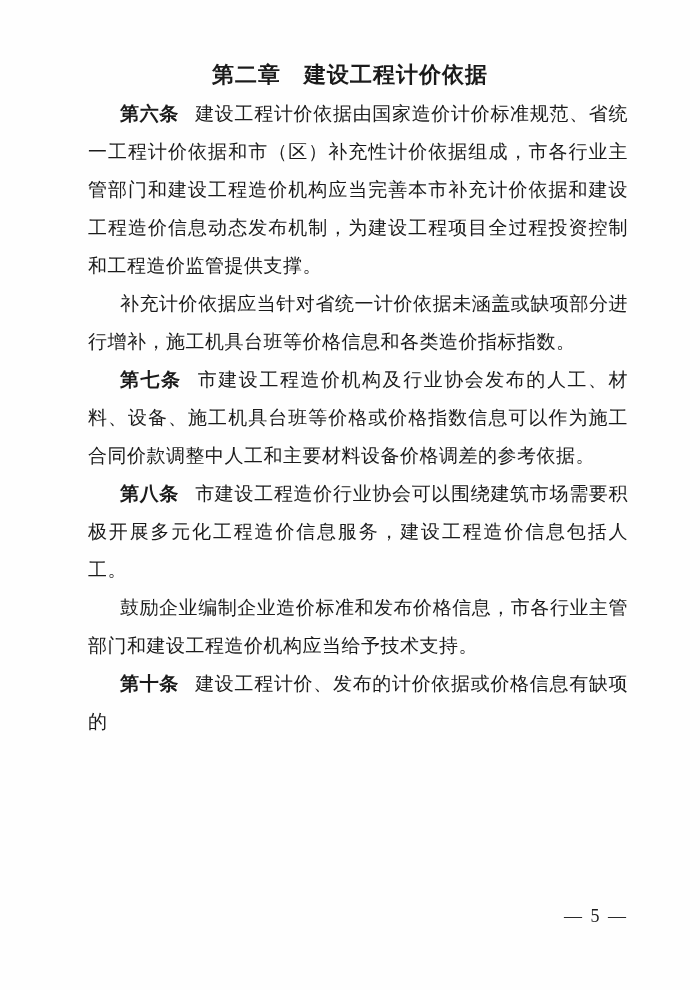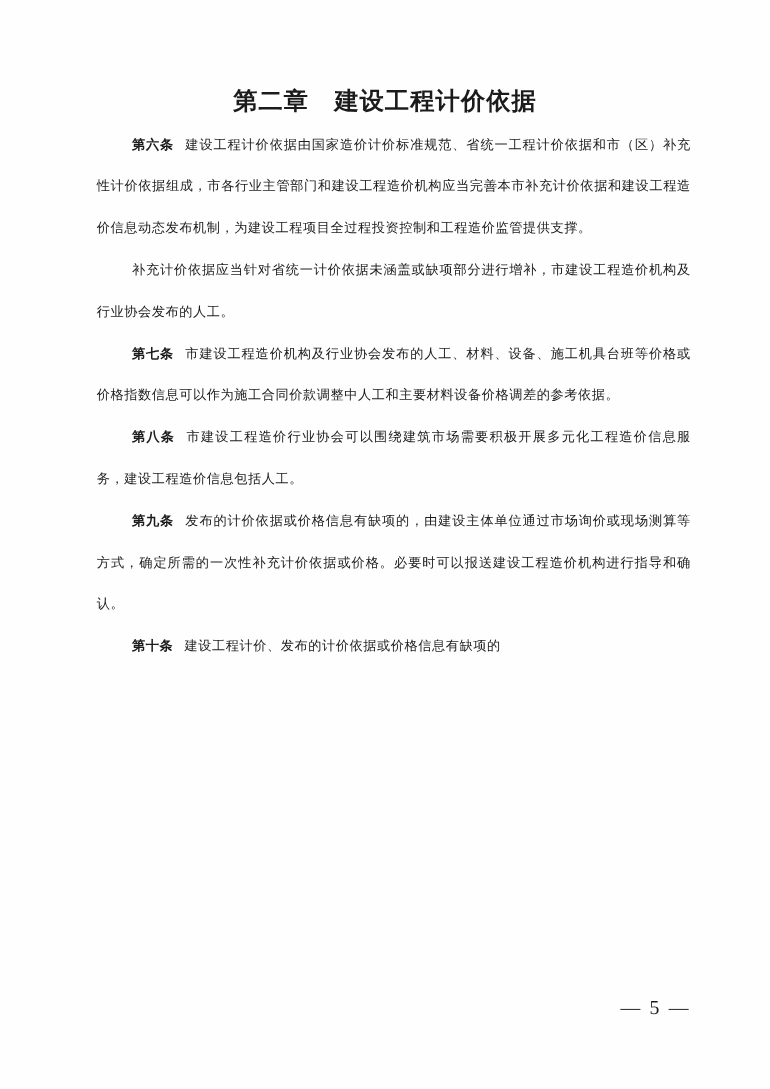--- a/index.html
+++ b/index.html
@@ -9,33 +9,33 @@
   }
   .page {
     position: relative;
     width: 700px;
     height: 990px;
     background: #fefefe;
     color: #1b1b1b;
     font-family: "Liberation Serif", "DejaVu Serif", serif;
     overflow: hidden;
     box-sizing: border-box;
-    padding-top: 77px;
+    padding-top: 60px;
   }
   .chapter-title {
     margin: 0;
     text-align: center;
     font-size: 22px;
     line-height: 30px;
     font-weight: bold;
     letter-spacing: 1px;
   }
   .doc-body {
     margin: 5px 72px 0 88px;
-    font-size: 12px;
+    font-size: 19px;
     line-height: 38px;
     text-align: justify;
     letter-spacing: 0.5px;
   }
   .doc-body p {
     margin: 0;
     text-indent: 32px;
   }
   .article-label {
     font-weight: bold;
@@ -50,21 +50,21 @@
   }
 </style>
 </head>
 <body>
 
 <div class="page">
   <h1 class="chapter-title">第二章　建设工程计价依据</h1>
 
   <div class="doc-body">
       <p><span class="article-label">第六条</span><span>建设工程计价依据由国家造价计价标准规范、省统一工程计价依据和市（区）补充性计价依据组成，市各行业主管部门和建设工程造价机构应当完善本市补充计价依据和建设工程造价信息动态发布机制，为建设工程项目全过程投资控制和工程造价监管提供支撑。</span></p>
-      <p><span>补充计价依据应当针对省统一计价依据未涵盖或缺项部分进行增补，市建设工程造价机构及行业协会发布的人工。</span></p>
+      <p><span>补充计价依据应当针对省统一计价依据未涵盖或缺项部分进行增补，施工机具台班等价格信息和各类造价指标指数。</span></p>
       <p><span class="article-label">第七条</span><span>市建设工程造价机构及行业协会发布的人工、材料、设备、施工机具台班等价格或价格指数信息可以作为施工合同价款调整中人工和主要材料设备价格调差的参考依据。</span></p>
       <p><span class="article-label">第八条</span><span>市建设工程造价行业协会可以围绕建筑市场需要积极开展多元化工程造价信息服务，建设工程造价信息包括人工。</span></p>
-      <p><span class="article-label">第九条</span><span>发布的计价依据或价格信息有缺项的，由建设主体单位通过市场询价或现场测算等方式，确定所需的一次性补充计价依据或价格。必要时可以报送建设工程造价机构进行指导和确认。</span></p>
+      <p><span>鼓励企业编制企业造价标准和发布价格信息，市各行业主管部门和建设工程造价机构应当给予技术支持。</span></p>
       <p><span class="article-label">第十条</span><span>建设工程计价、发布的计价依据或价格信息有缺项的</span></p>
     </div>
 
   <div class="page-number">— 5 —</div>
 </div>
 
 </body></html>

